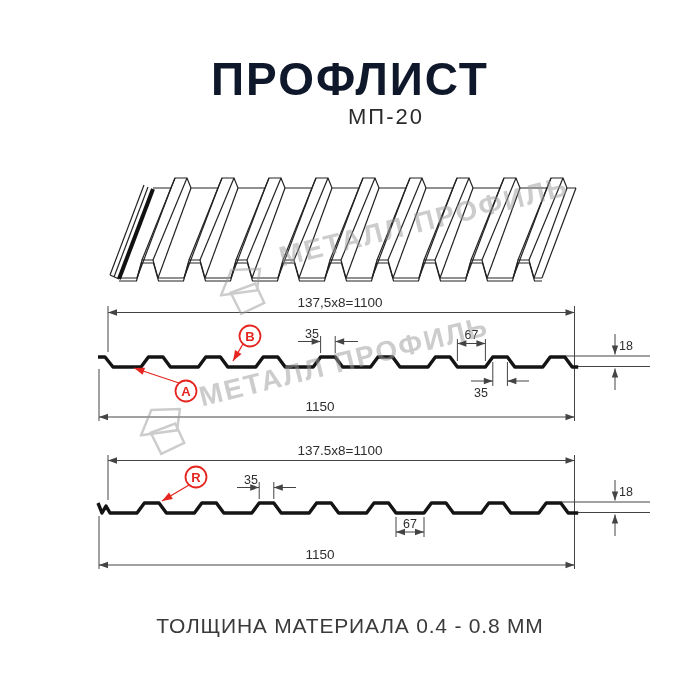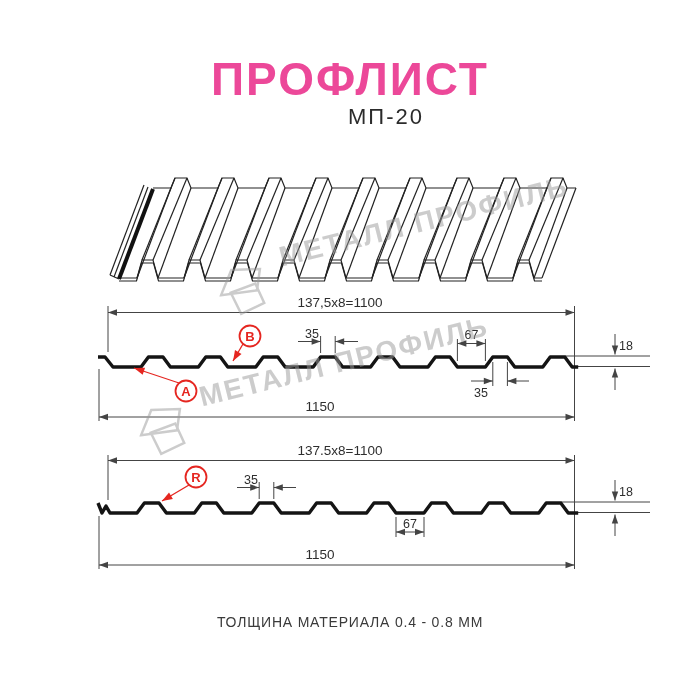--- a/index.html
+++ b/index.html
@@ -1,23 +1,23 @@
 <!DOCTYPE html>
 <html><head>
 <meta charset="utf-8">
 <style>
   html,body{margin:0;padding:0;background:#fff;}
   #canvas{position:relative;width:700px;height:700px;background:#ffffff;overflow:hidden;
           font-family:"Liberation Sans",sans-serif;}
   .title{position:absolute;left:0;top:52px;width:700px;text-align:center;
-         font-size:46px;font-weight:bold;letter-spacing:2px;color:#ec4899;}
+         font-size:46px;font-weight:bold;letter-spacing:2px;color:#0f172a;}
   .subtitle{position:absolute;left:0;top:104px;width:700px;text-align:center;
          font-size:22px;font-weight:500;letter-spacing:2px;color:#2b2b2b;padding-left:36px;}
   .footer-note{position:absolute;left:0;top:614px;width:700px;text-align:center;
-         font-size:14px;font-weight:500;letter-spacing:0.8px;color:#3a3a3a;}
+         font-size:21px;font-weight:500;letter-spacing:0.8px;color:#3a3a3a;}
   .drawing-svg{position:absolute;left:0;top:0;z-index:2;}
   .watermark{position:absolute;display:flex;align-items:flex-start;gap:10px;
          transform:rotate(-14deg);transform-origin:left center;z-index:5;
          opacity:0.5;pointer-events:none;white-space:nowrap;}
   .watermark .wm-text{font-size:28px;font-weight:bold;letter-spacing:2px;color:#9b9b9b;}
   .watermark .wm-logo{transform:translateY(14px);}
   .wm-upper{left:216px;top:258px;}
   .wm-middle{left:136px;top:398px;}
   svg text{font-family:"Liberation Sans",sans-serif;}
   .dim-text{font-size:12.5px;fill:#2e2e2e;}

